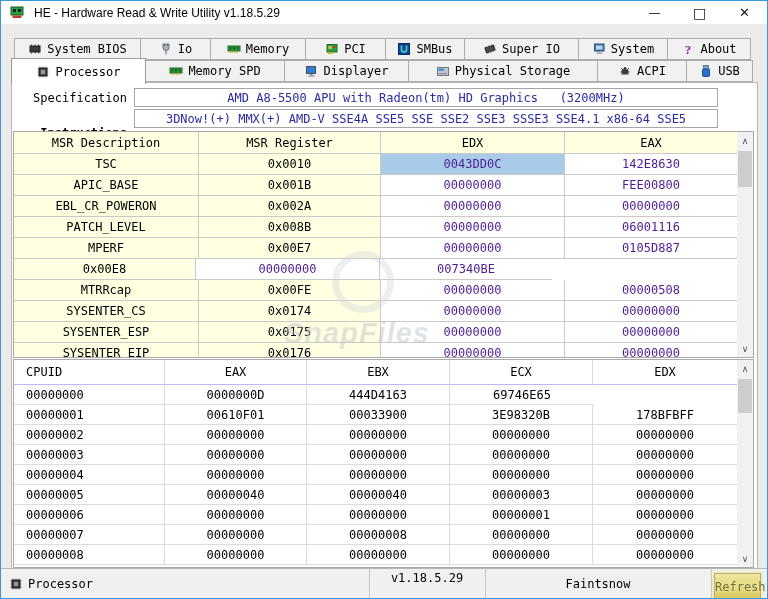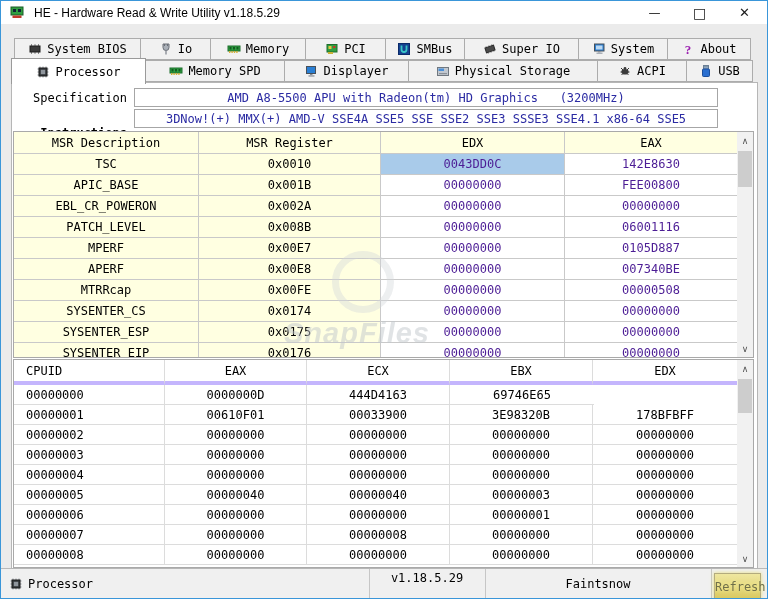--- a/index.html
+++ b/index.html
@@ -40,21 +40,21 @@
   .cream{background:#ffffe1;}
   .val{color:#4c1d95;}
   .selcell{background:#a9cbea;}
   
   .cpuid-wrap{position:absolute;left:1px;top:276px;width:741px;height:209px;box-sizing:border-box;
     border:1px solid #a9a9a9;display:flex;overflow:hidden;background:#fff;}
   .crow{display:flex;height:20px;box-sizing:border-box;}
   .crow.chead{height:25px;}
   .ccell{box-sizing:border-box;border-right:1px solid #dcdcdc;border-bottom:1px solid #dcdcdc;
     display:flex;align-items:center;justify-content:center;overflow:hidden;white-space:nowrap;}
-  .chead .ccell{border-bottom:4px solid #c4b5fd;}
+  .chead .ccell{border-bottom:1px solid #c4b5fd;}
   .ccell:last-child{border-right:none;}
   .ccell.cfirst{justify-content:flex-start;padding-left:12px;}
   
   .vscroll{flex:0 0 16px;width:16px;background:#f1f1f1;position:relative;}
   .sarrow{position:absolute;left:0;right:0;height:17px;display:flex;align-items:center;justify-content:center;
     color:#505050;font-size:9px;font-family:"DejaVu Sans",sans-serif;}
   .sarrow.up{top:0;} .sarrow.down{bottom:0;}
   .sthumb{position:absolute;left:1px;right:1px;background:#cdcdcd;}
   
   .watermark{position:absolute;left:272px;top:168px;opacity:.5;pointer-events:none;z-index:5;
@@ -333,21 +333,20 @@
             <span class="mcell val" style="width: 184px;">00000000</span>
             <span class="mcell val" style="width: 172px;">06001116</span>
           </div>
           <div class="mrow">
             <span class="mcell cream" style="width: 185px;">MPERF</span>
             <span class="mcell cream" style="width: 182px;">0x00E7</span>
             <span class="mcell val" style="width: 184px;">00000000</span>
             <span class="mcell val" style="width: 172px;">0105D887</span>
           </div>
           <div class="mrow">
-            <span class="mcell cream" style="width: 185px;">APERF</span>
             <span class="mcell cream" style="width: 182px;">0x00E8</span>
             <span class="mcell val" style="width: 184px;">00000000</span>
             <span class="mcell val" style="width: 172px;">007340BE</span>
           </div>
           <div class="mrow">
             <span class="mcell cream" style="width: 185px;">MTRRcap</span>
             <span class="mcell cream" style="width: 182px;">0x00FE</span>
             <span class="mcell val" style="width: 184px;">00000000</span>
             <span class="mcell val" style="width: 172px;">00000508</span>
           </div>
@@ -375,22 +374,22 @@
         <div class="sthumb" style="top:19px;height:36px;"></div>
         <div class="sarrow down">∨</div>
       </div>
     </div>
 
     <div class="cpuid-wrap">
       <div class="grid" id="cpuid-grid">
           <div class="crow chead">
             <span class="ccell cfirst" style="width: 151px;">CPUID</span>
             <span class="ccell" style="width: 142px;">EAX</span>
+            <span class="ccell" style="width: 143px;">EBX</span>
             <span class="ccell" style="width: 143px;">ECX</span>
-            <span class="ccell" style="width: 143px;">EBX</span>
             <span class="ccell" style="width: 144px;">EDX</span>
           </div>
           <div class="crow">
             <span class="ccell cfirst" style="width: 151px;">00000000</span>
             <span class="ccell" style="width: 142px;">0000000D</span>
             <span class="ccell" style="width: 143px;">444D4163</span>
             <span class="ccell" style="width: 144px;">69746E65</span>
           </div>
           <div class="crow">
             <span class="ccell cfirst" style="width: 151px;">00000001</span>

